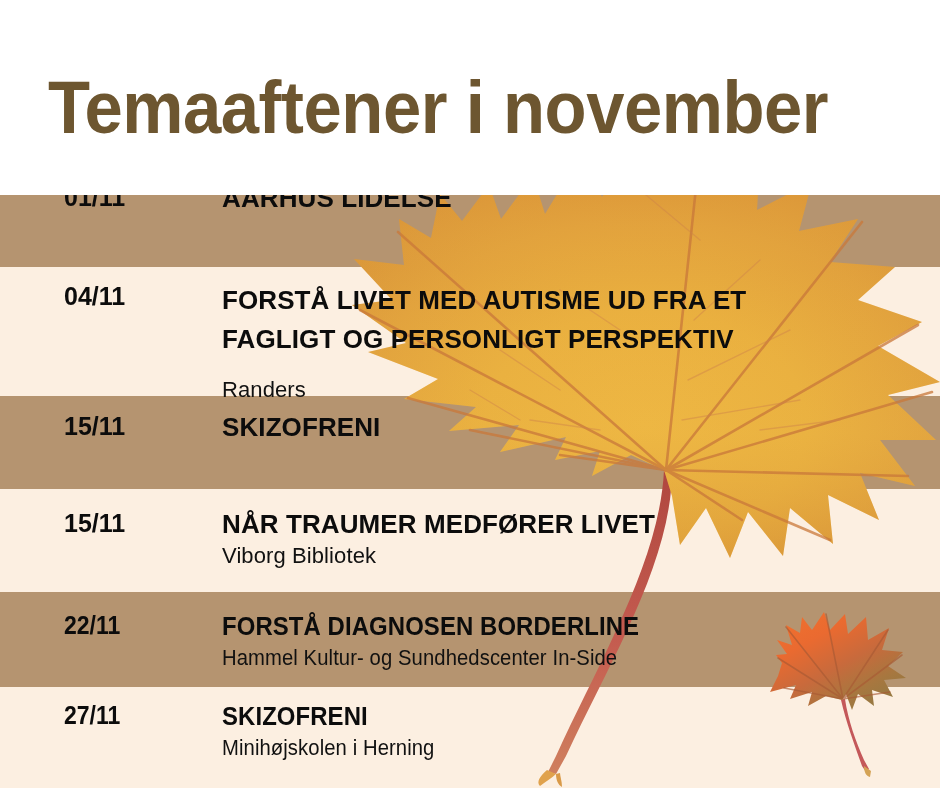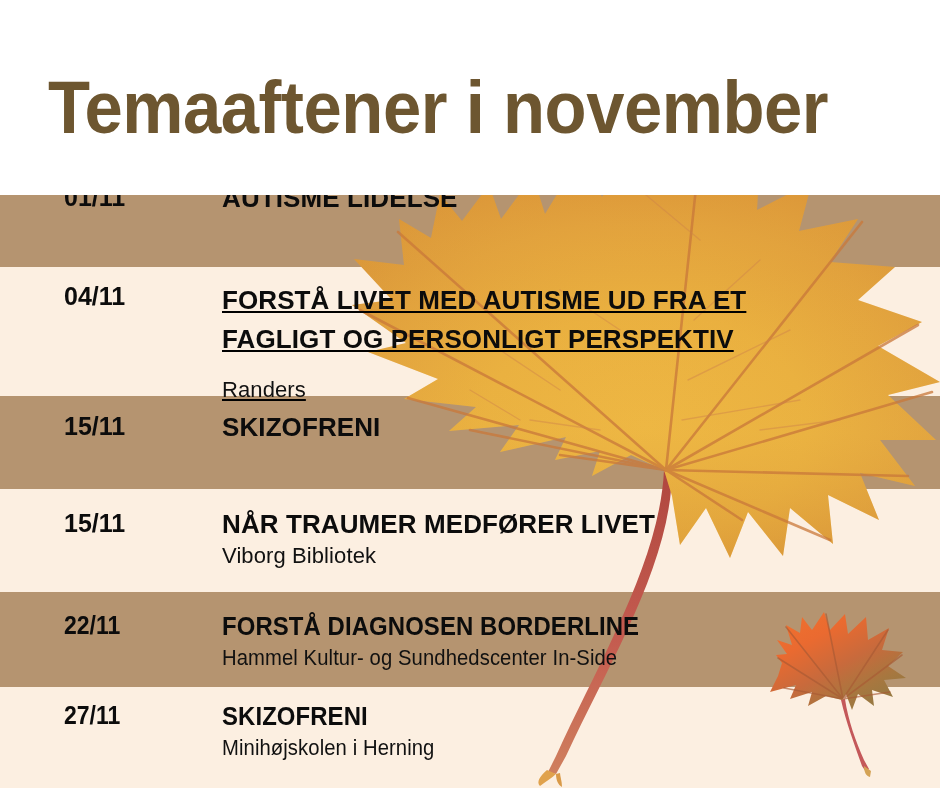--- a/index.html
+++ b/index.html
@@ -263,27 +263,27 @@
 
   <div class="title-band">
     <div class="poster-title">Temaaftener i november</div>
   </div>
 
   <div class="rows">
 
     <div class="event-row" style="top:182px;">
       <div class="event-date">01/11</div>
       <div class="event-body">
-        <p class="event-title">AUTISME LIDELSE</p>
+        <p class="event-title">AARHUS LIDELSE</p>
       </div>
     </div>
 
     <div class="event-row" style="top:281px;">
       <div class="event-date">04/11</div>
-      <div class="event-body" style="width:600px;text-decoration:underline;">
+      <div class="event-body" style="width:600px;">
         <p class="event-title" style="line-height:39px;">FORSTÅ LIVET MED AUTISME UD FRA ET FAGLIGT OG PERSONLIGT PERSPEKTIV</p>
         <p class="event-place" style="margin-top:16px;">Randers</p>
       </div>
     </div>
 
     <div class="event-row" style="top:411px;">
       <div class="event-date">15/11</div>
       <div class="event-body">
         <p class="event-title">SKIZOFRENI</p>
       </div>

